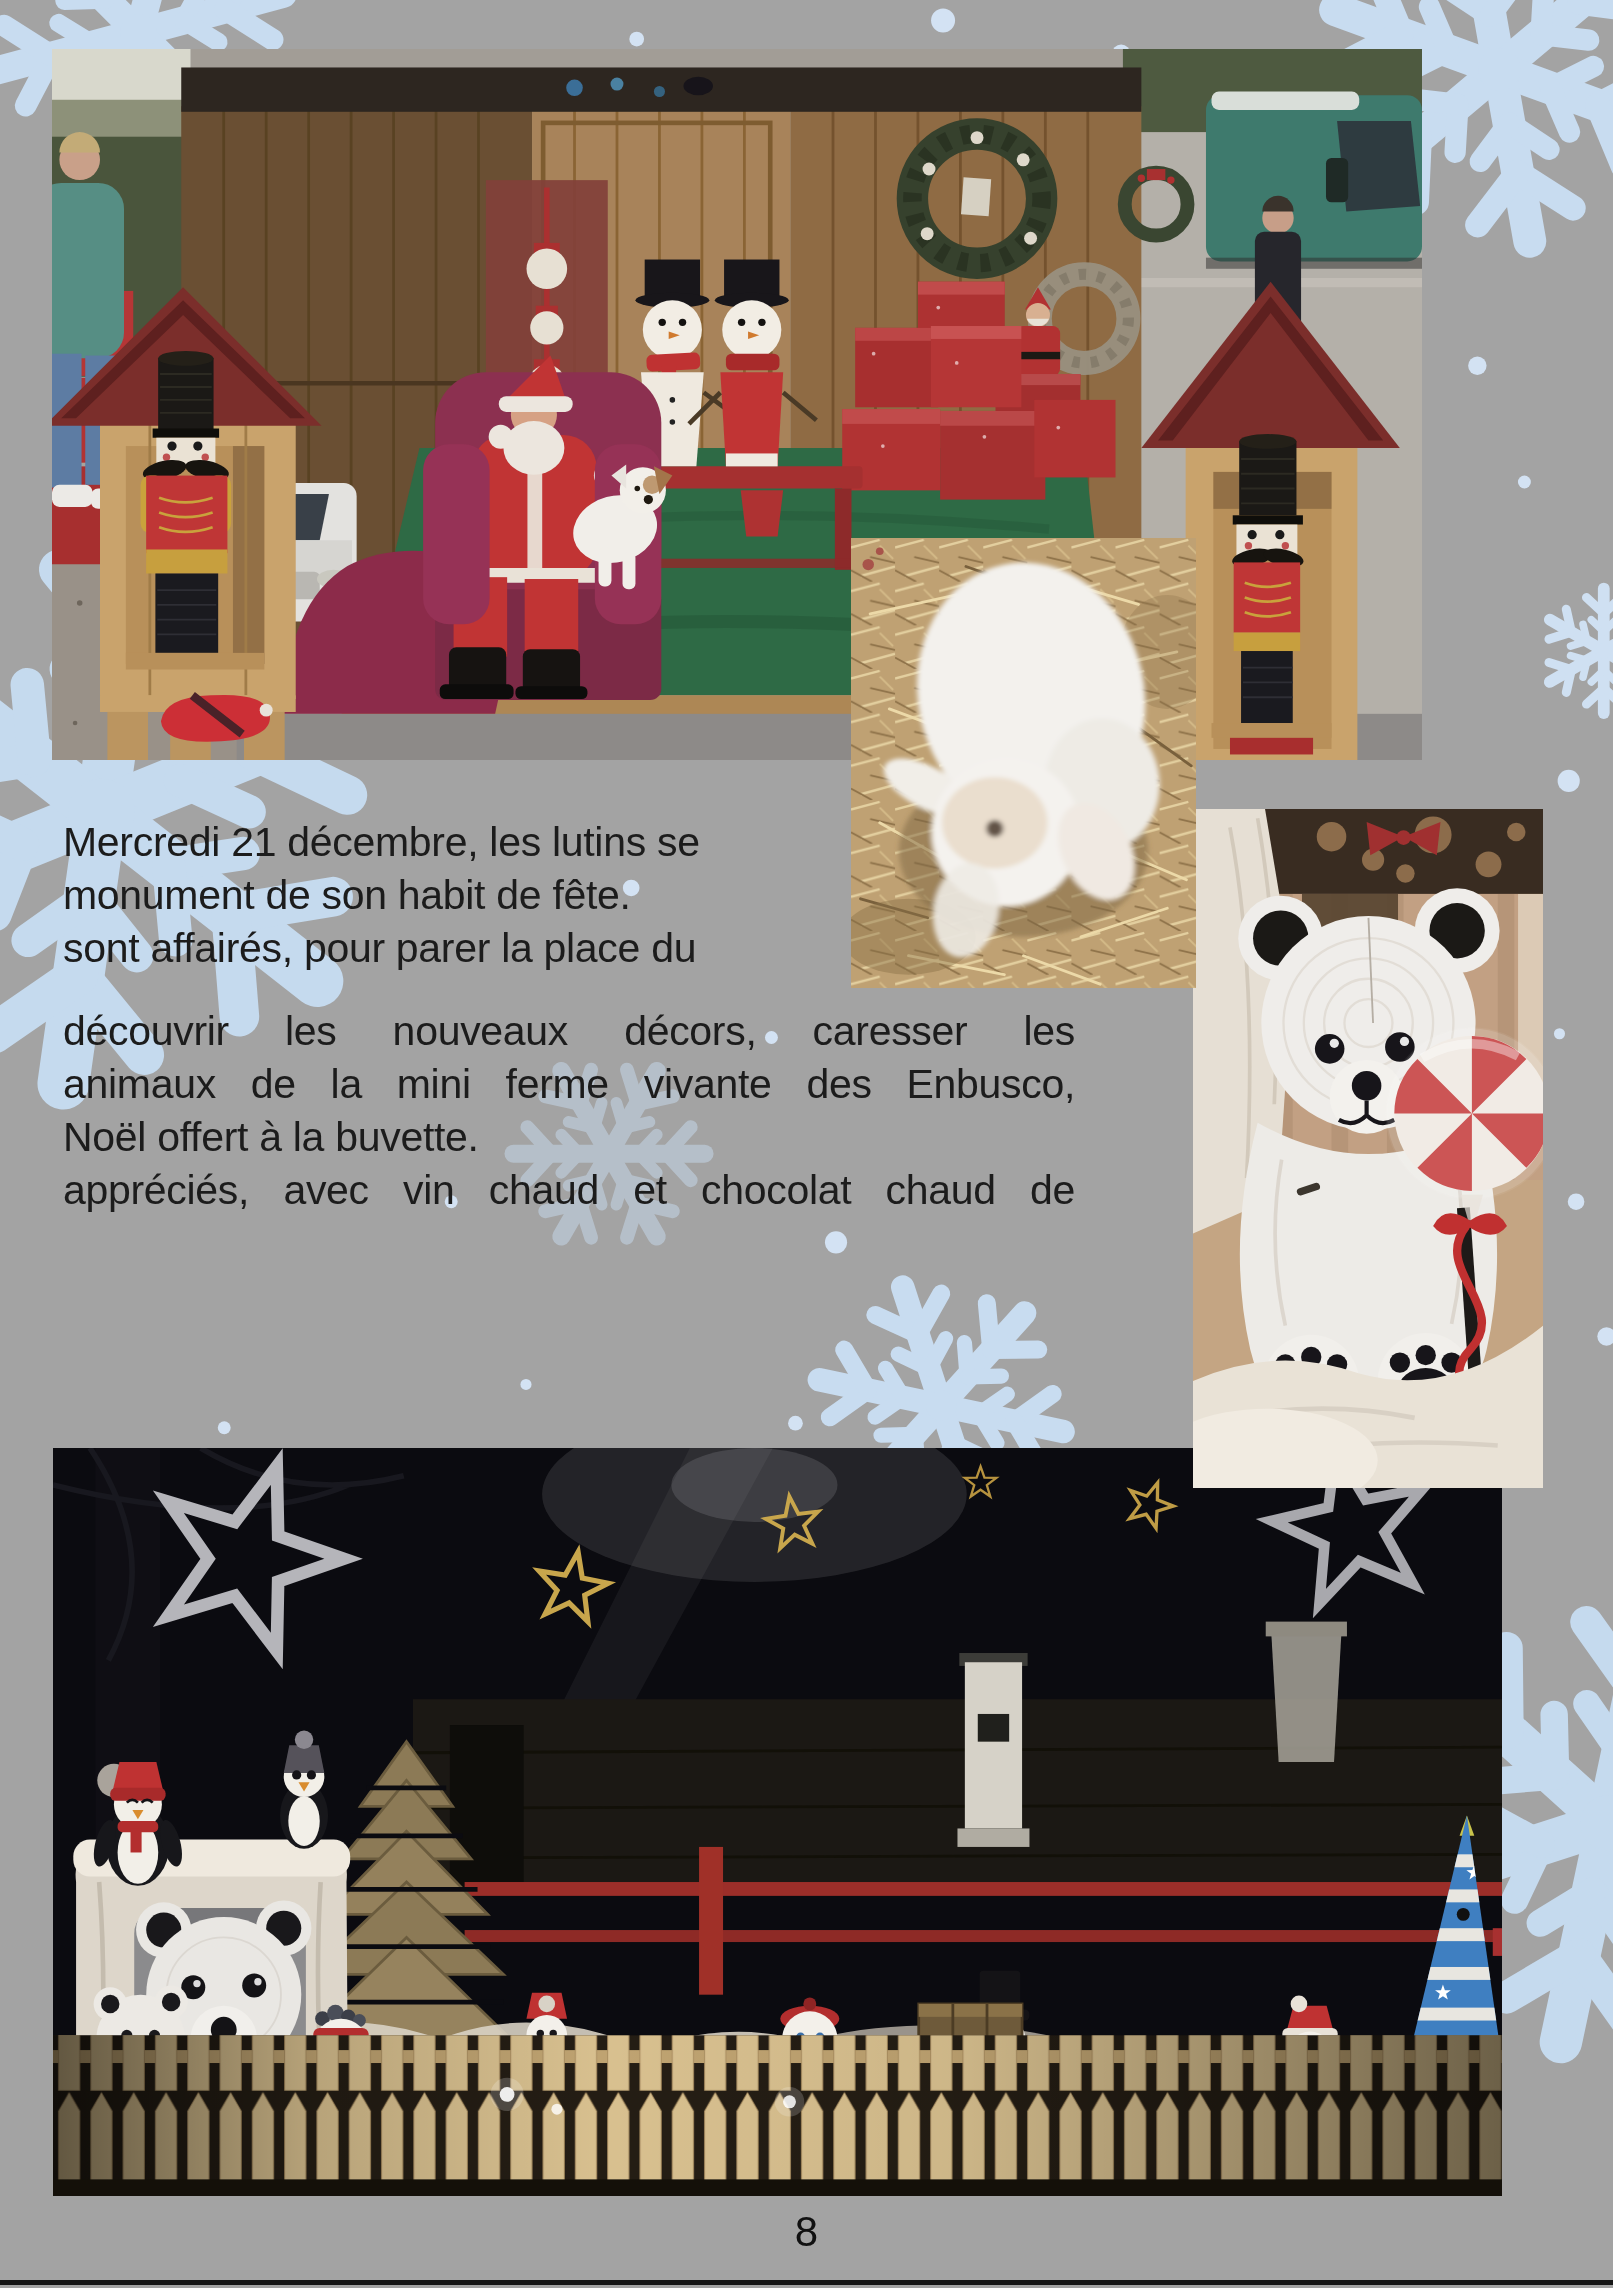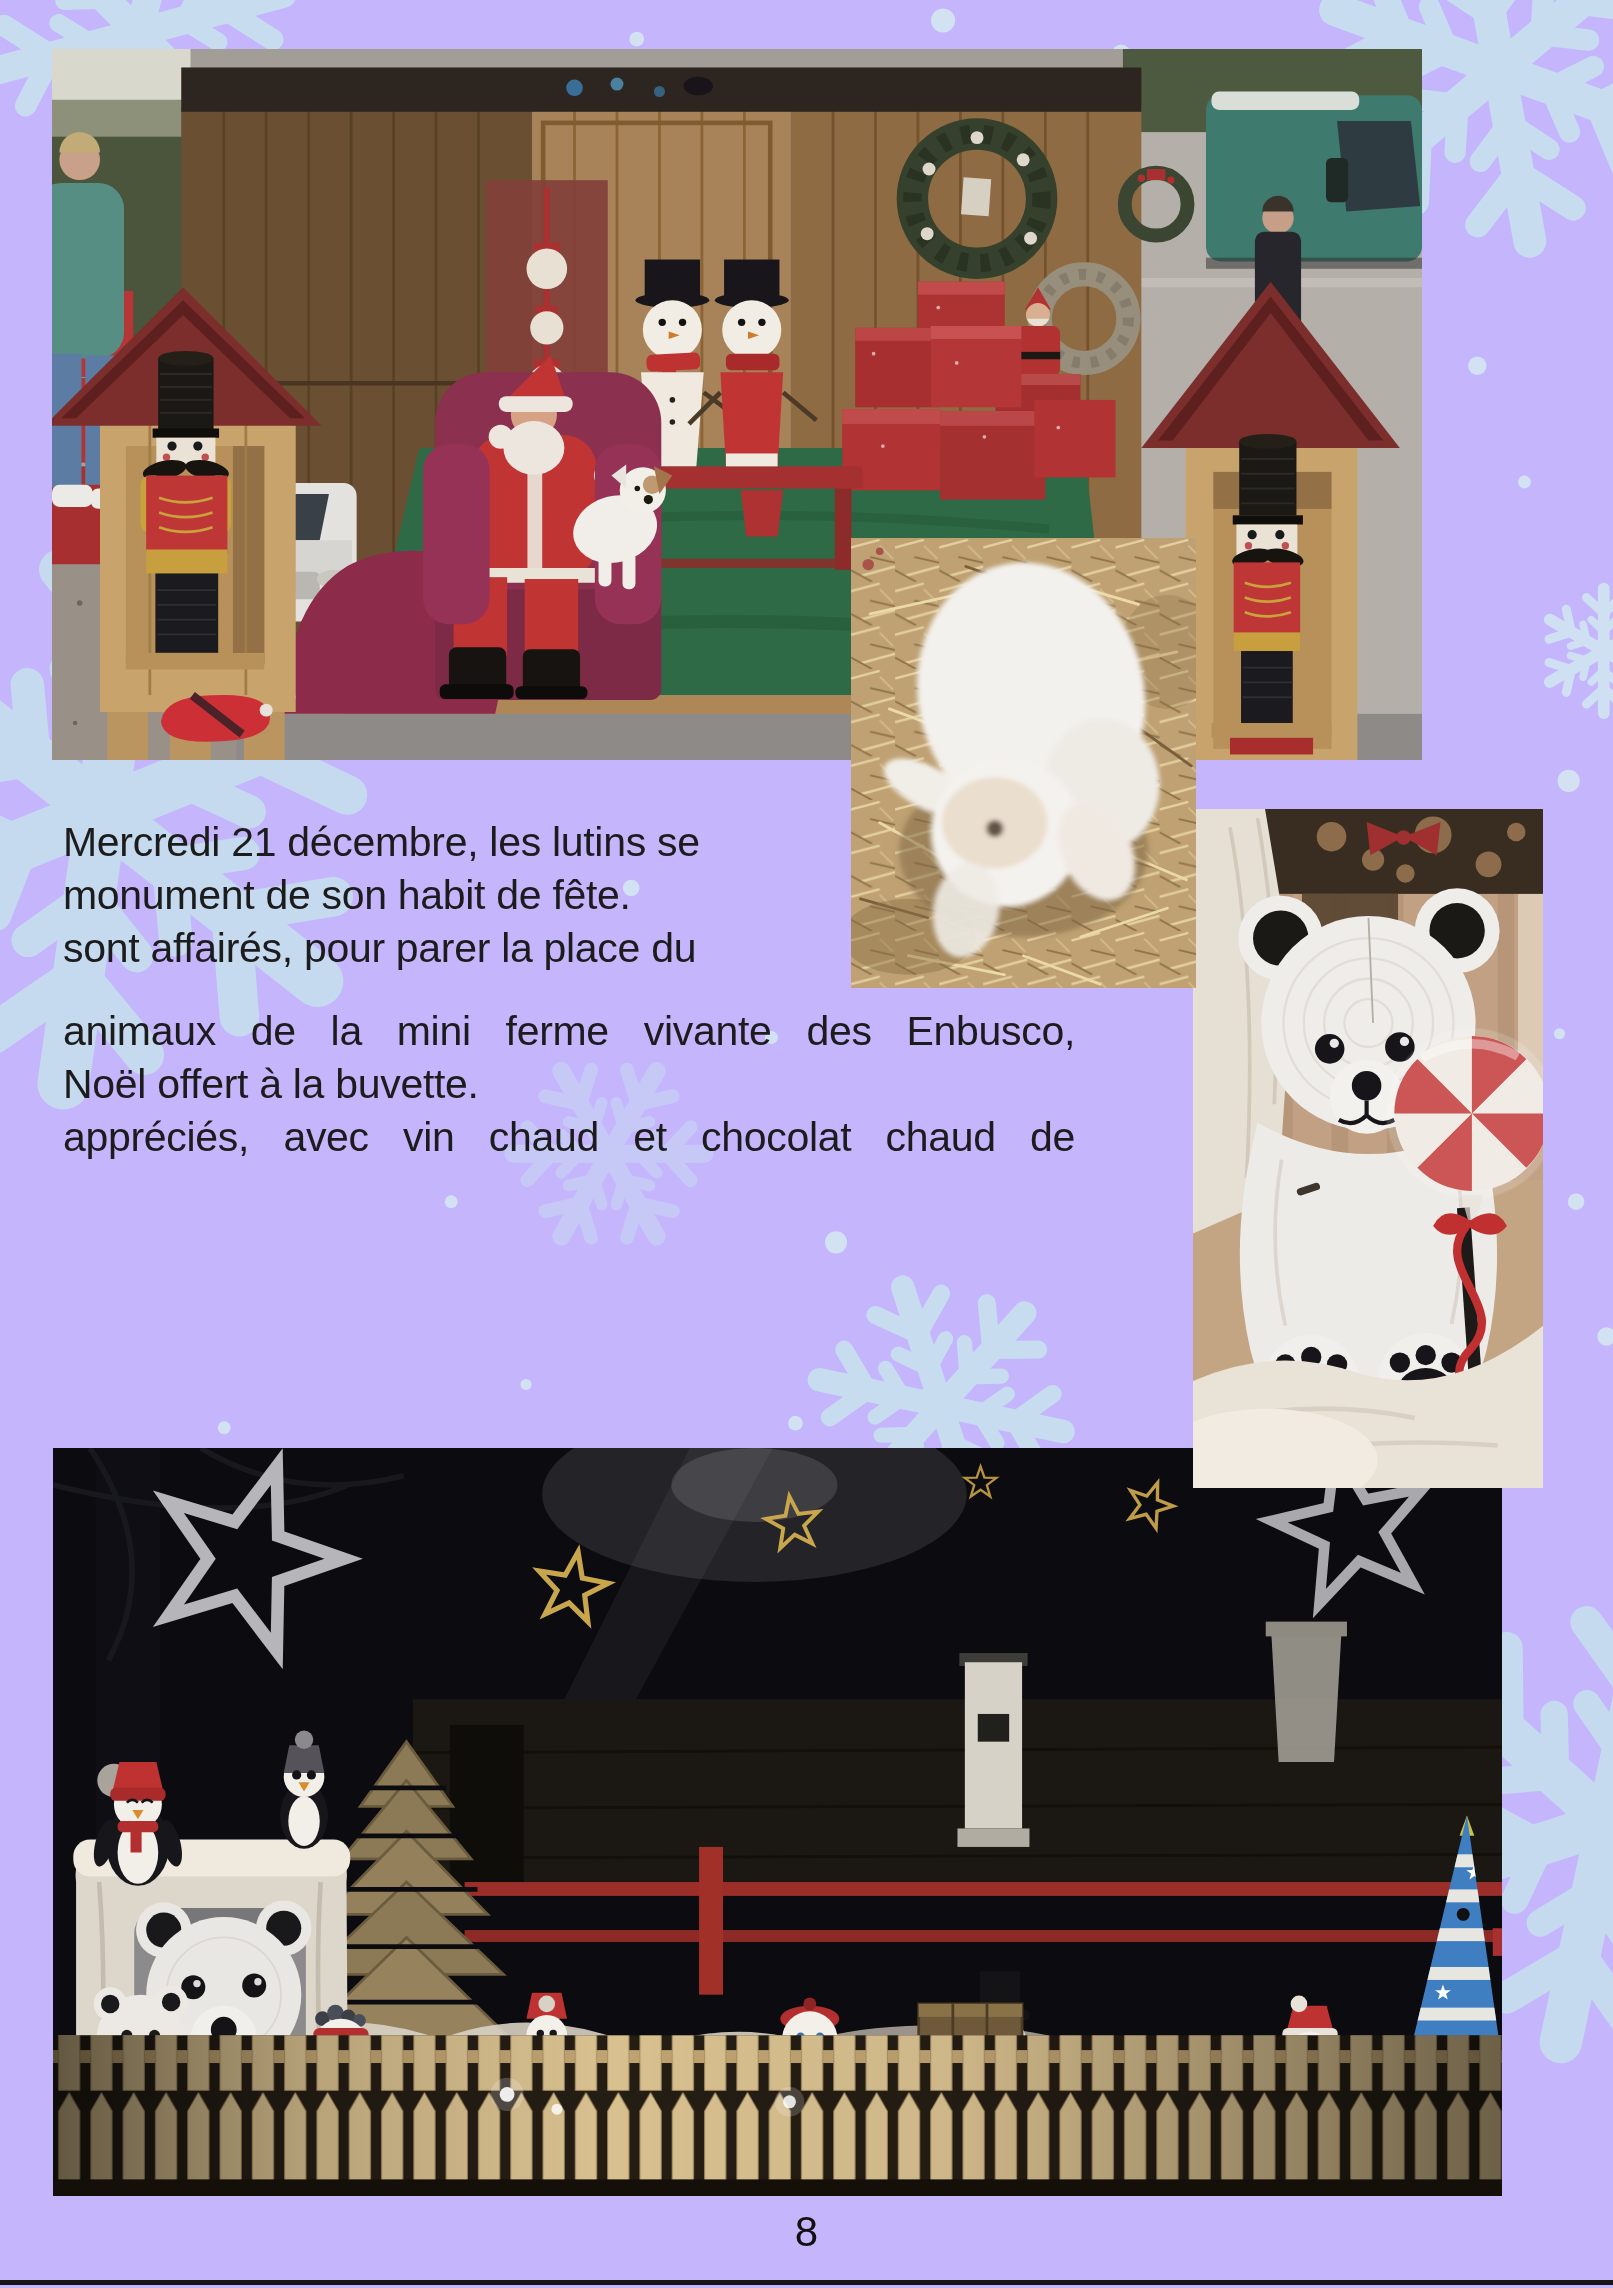--- a/index.html
+++ b/index.html
@@ -1,17 +1,17 @@
 <!DOCTYPE html>
 <html lang="fr" style="font-size:14.8px"><head>
 <meta charset="utf-8">
 <style>
   html,body{margin:0;padding:0;background:#e8e8e8;}
   .page{
-    position:relative;width:1613px;height:2289px;background:#c4b5fd;
+    position:relative;width:1613px;height:2289px;background:#a3a3a3;
     overflow:hidden;font-family:"Liberation Sans", sans-serif;
   }
   .bg-flakes{position:absolute;left:0;top:0;width:1613px;height:2289px;z-index:0;}
   figure.ph{position:absolute;margin:0;padding:0;}
   figure.ph svg{display:block;width:100%;height:100%;}
   .ph-santa{left:52px;top:49px;width:1370px;height:711px;z-index:1;}
   .ph-night{left:53px;top:1448px;width:1449px;height:748px;z-index:2;}
   .ph-bear{left:1193px;top:809px;width:350px;height:679px;z-index:3;}
   .ph-rabbit{left:851px;top:538px;width:345px;height:450px;z-index:4;
              background:#ffffff;padding:6.5px;box-sizing:border-box;}
@@ -838,20 +838,21 @@
     </svg>
   </figure>
 
   <div class="para p1">
     <div class="ln">Mercredi 21 décembre, les lutins se</div>
     <div class="ln">monument de son habit de fête.</div>
     <div class="ln">sont affairés, pour parer la place du</div>
   </div>
 
   <div class="para p2">
+    <div class="ln">découvrir les nouveaux décors, caresser les</div>
     <div class="ln">animaux de la mini ferme vivante des Enbusco,</div>
     <div class="ln last">Noël offert à la buvette.</div>
     <div class="ln">appréciés, avec vin chaud et chocolat chaud de</div>
   </div>
 
   <div class="pageno">8</div>
   <div class="bottom-rule"></div>
 </div>
 
 

